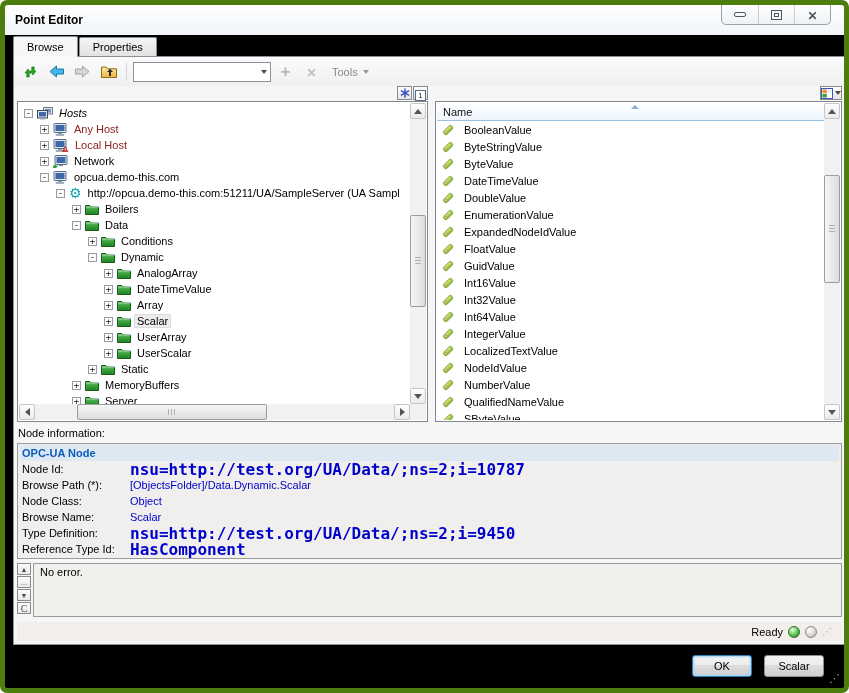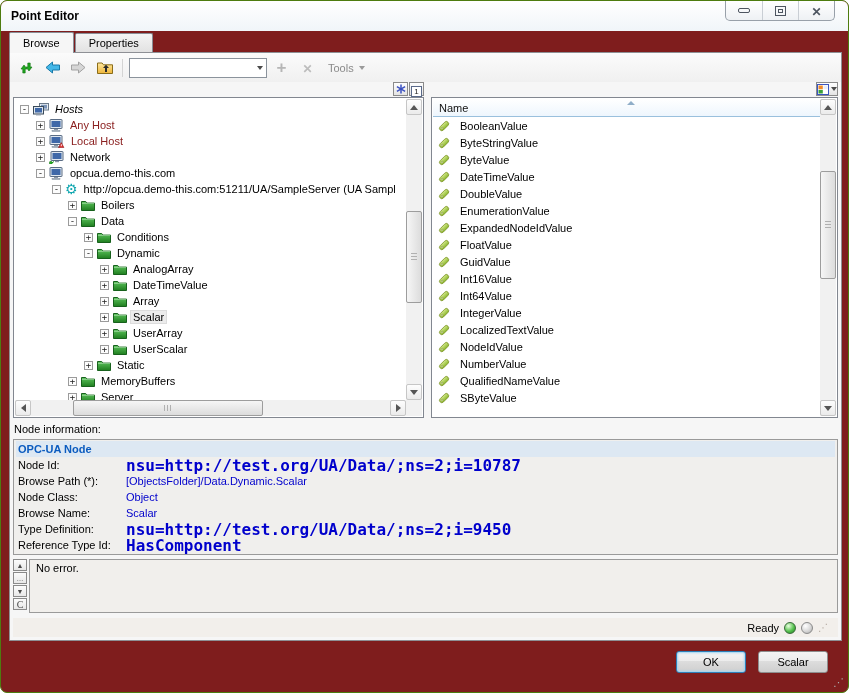--- a/index.html
+++ b/index.html
@@ -1,18 +1,18 @@
 <!DOCTYPE html>
 <html><head>
 <meta charset="utf-8">
 <style>
   * { box-sizing: border-box; margin: 0; padding: 0; }
   html,body { background:#fff; font-family:"Liberation Sans", sans-serif; }
-  .window { width:849px; height:693px; border:1px solid #4d7c0f; border-radius:7px;
-            background:#7f1d1d; position:relative; overflow:hidden; }
+  .window { width:849px; height:693px; border:5px solid #4d7c0f; border-radius:7px;
+            background:#000000; position:relative; overflow:hidden; }
   
   .titlebar { height:30px; background:linear-gradient(#ffffff,#f0f5f9); display:flex;
               align-items:center; padding-left:10px; position:relative; }
   .title { font-size:12px; font-weight:bold; color:#000; }
   .win-controls { position:absolute; top:0; right:13px; display:flex; height:20px;
                   border:1px solid #98a0a9; border-top:none; border-radius:0 0 5px 5px;
                   overflow:hidden; background:linear-gradient(#ffffff,#eef1f4); }
   .win-btn { width:36px; display:flex; align-items:center; justify-content:center;
              border-left:1px solid #c9ced4; cursor:default; }
   .win-btn:first-child { border-left:none; }
@@ -116,21 +116,21 @@
   
   .status { margin:5px 3px 3px; height:19px; background:#f2efeb; display:flex; align-items:center;
             justify-content:flex-end; gap:5px; padding-right:10px; font-size:11px; color:#000; }
   .led { width:12px; height:12px; border-radius:50%; }
   .led.green { background:radial-gradient(circle at 35% 30%, #eaffe0, #57c24f 55%, #1e7e1e); border:1px solid #3a6a3a; }
   .led.gray { background:radial-gradient(circle at 35% 30%, #ffffff, #d8d8d8 55%, #a8a8a8); border:1px solid #8a8a8a; }
   .grip { color:#b5aca3; font-size:10px; line-height:10px; }
   
   .footer { height:51px; display:flex; justify-content:flex-end; align-items:flex-start; gap:12px;
             padding:10px 20px 0; }
-  .btn { width:70px; height:22px; font-size:11px; color:#000; display:flex; align-items:center; justify-content:center;
+  .btn { width:60px; height:22px; font-size:11px; color:#000; display:flex; align-items:center; justify-content:center;
          border-radius:3px; border:1px solid #8e8e8e;
          background:linear-gradient(#f4f4f4 0%, #ececec 45%, #dddddd 46%, #cfcfcf 100%); }
   .btn.default { border-color:#2c7fb8; box-shadow:inset 0 0 2px 1px #9fd4f2; }
   .corner-grip { position:absolute; right:4px; bottom:3px; color:#aaa; font-size:11px; }
   .hidden-defs { position:absolute; width:0; height:0; }
 </style>
 </head>
 <body>
 
 <svg class="hidden-defs" aria-hidden="true">
@@ -610,20 +610,31 @@
               </div>
               <div class="list-row">
                 <span class="t-icon">
                   <svg width="14" height="14" viewBox="0 0 14 14">
                     <g transform="rotate(-45 7 7)">
                       <rect x="1.5" y="4.8" width="11" height="4.6" rx="2.3" fill="url(#gTag)" stroke="#7c9426" stroke-width="0.8"></rect>
                       <circle cx="4.1" cy="7.1" r="1" fill="#f6f9ec" stroke="#7c9426" stroke-width="0.6"></circle>
                     </g>
                   </svg>
                 </span>
+                <span>Int32Value</span>
+              </div>
+              <div class="list-row">
+                <span class="t-icon">
+                  <svg width="14" height="14" viewBox="0 0 14 14">
+                    <g transform="rotate(-45 7 7)">
+                      <rect x="1.5" y="4.8" width="11" height="4.6" rx="2.3" fill="url(#gTag)" stroke="#7c9426" stroke-width="0.8"></rect>
+                      <circle cx="4.1" cy="7.1" r="1" fill="#f6f9ec" stroke="#7c9426" stroke-width="0.6"></circle>
+                    </g>
+                  </svg>
+                </span>
                 <span>Int64Value</span>
               </div>
               <div class="list-row">
                 <span class="t-icon">
                   <svg width="14" height="14" viewBox="0 0 14 14">
                     <g transform="rotate(-45 7 7)">
                       <rect x="1.5" y="4.8" width="11" height="4.6" rx="2.3" fill="url(#gTag)" stroke="#7c9426" stroke-width="0.8"></rect>
                       <circle cx="4.1" cy="7.1" r="1" fill="#f6f9ec" stroke="#7c9426" stroke-width="0.6"></circle>
                     </g>
                   </svg>

